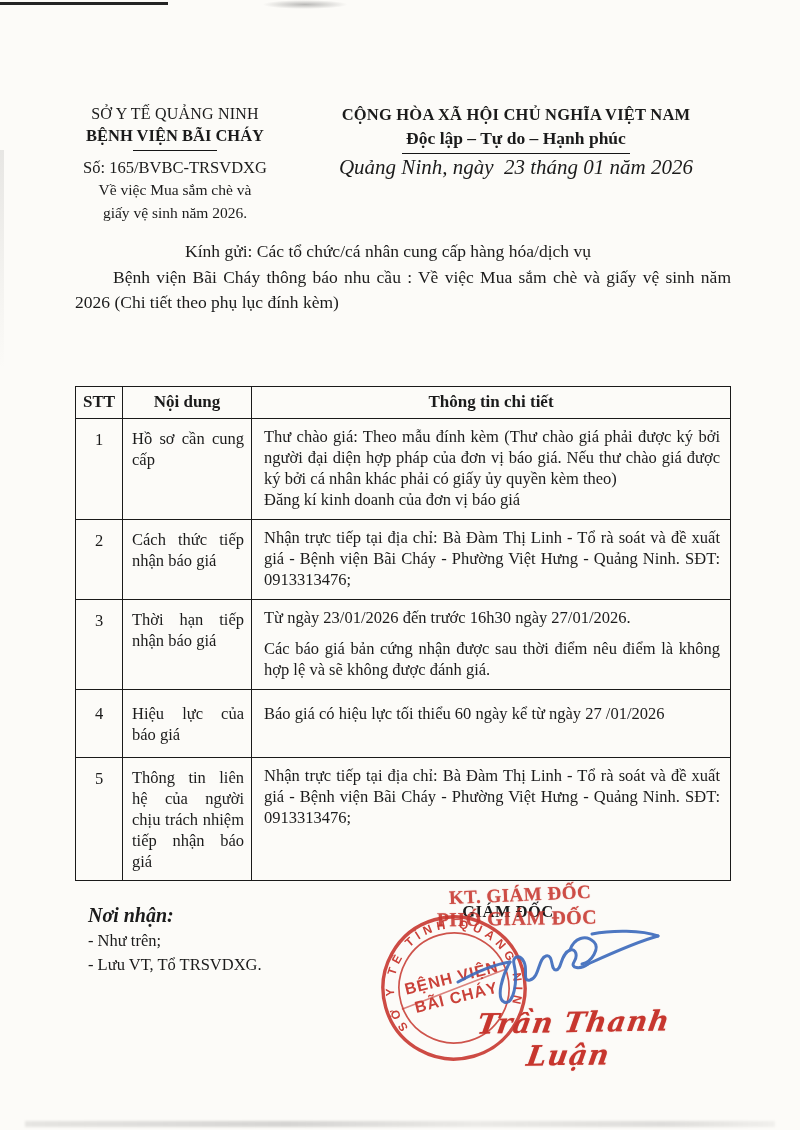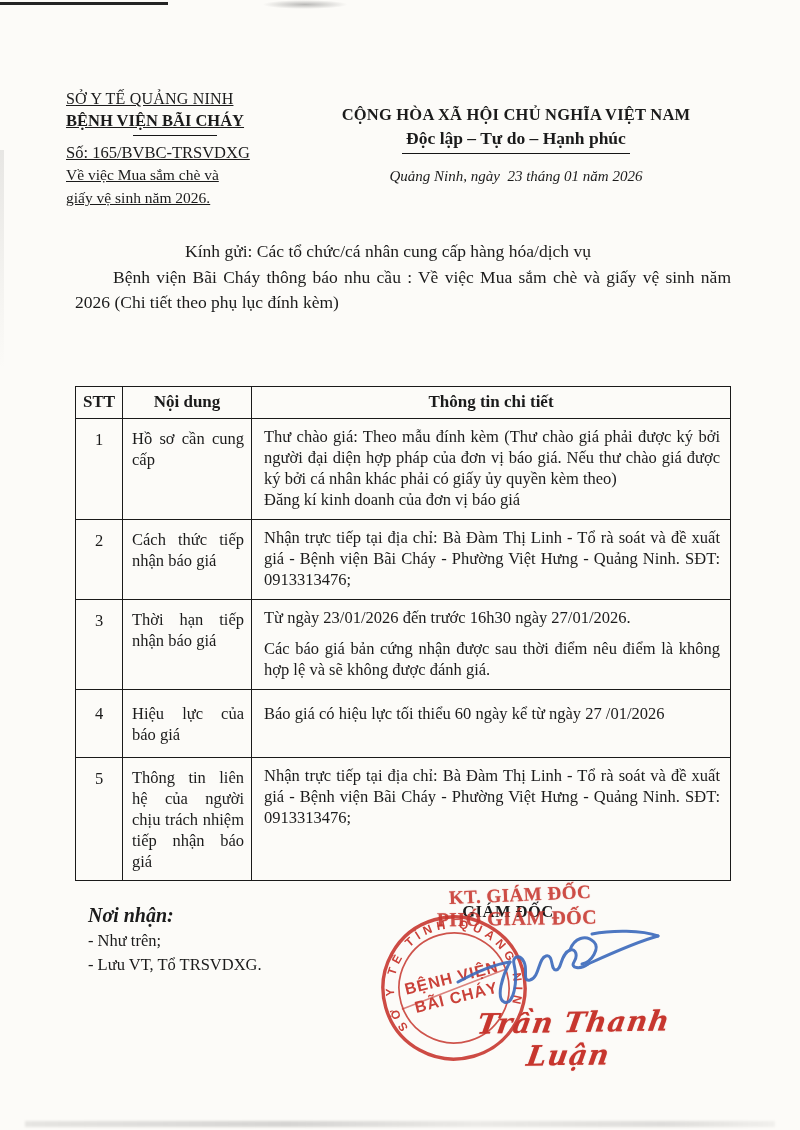--- a/index.html
+++ b/index.html
@@ -16,32 +16,32 @@
   .scan-line-top{position:absolute;top:2px;left:0;width:168px;height:3px;background:#242424;}
   .scan-smudge-top{position:absolute;top:0;left:262px;width:86px;height:9px;
     background:radial-gradient(ellipse at center,rgba(60,60,60,.35),rgba(60,60,60,0) 70%);}
   .scan-smudge-bottom{position:absolute;bottom:3px;left:25px;width:750px;height:6px;
     background:linear-gradient(to right,rgba(40,40,40,.10),rgba(40,40,40,.18) 35%,rgba(40,40,40,.08) 60%,rgba(40,40,40,.14) 85%,rgba(40,40,40,.05));
     filter:blur(1px);}
   .scan-edge-left{position:absolute;top:150px;left:0;width:4px;height:220px;
     background:linear-gradient(to bottom,rgba(80,80,80,.12),rgba(80,80,80,0));}
 
   
-  .hdr-left{position:absolute;left:66px;top:89px;width:218px;line-height:1.25;text-decoration:underline;}
+  .hdr-left{position:absolute;left:66px;top:104px;width:218px;text-align:center;line-height:1.25;}
   .hdr-left .org-sup{font-size:16px;letter-spacing:.2px;}
   .hdr-left .org-main{font-size:16.5px;font-weight:bold;margin-top:2px;}
   .hdr-left .org-underline{width:84px;height:0;border-bottom:1.6px solid #161616;margin:3px auto 7px;}
   .hdr-left .doc-number{font-size:16.5px;}
   .hdr-left .doc-subject{font-size:15.5px;line-height:1.35;margin-top:2px;}
 
   .hdr-right{position:absolute;left:322px;top:88px;width:388px;text-align:center;line-height:1.3;}
   .hdr-right .national-title{font-size:16.5px;font-weight:bold;letter-spacing:.2px;margin-top:16px;}
   .hdr-right .motto{display:inline-block;font-size:17.5px;font-weight:bold;
     border-bottom:1.8px solid #161616;padding:0 4px 3px;margin-top:2px;}
-  .hdr-right .dateline{font-size:15px;font-style:italic;margin-top:13px;white-space:pre-wrap;}
+  .hdr-right .dateline{font-size:21px;font-style:italic;white-space:pre-wrap;}
 
   
   .body-block{position:absolute;left:75px;top:239px;width:656px;font-size:17.5px;line-height:25px;}
   .salutation{text-align:center;margin:0 30px 1px 0;}
   .para{margin:0;text-indent:38px;text-align:justify;}
 
   
   table.notice{position:absolute;left:75px;top:386px;width:656px;border-collapse:collapse;
     font-size:16.5px;line-height:21px;table-layout:fixed;padding-left:44px;}
   table.notice th,table.notice td{border:1.7px solid #1a1a1a;vertical-align:top;}

